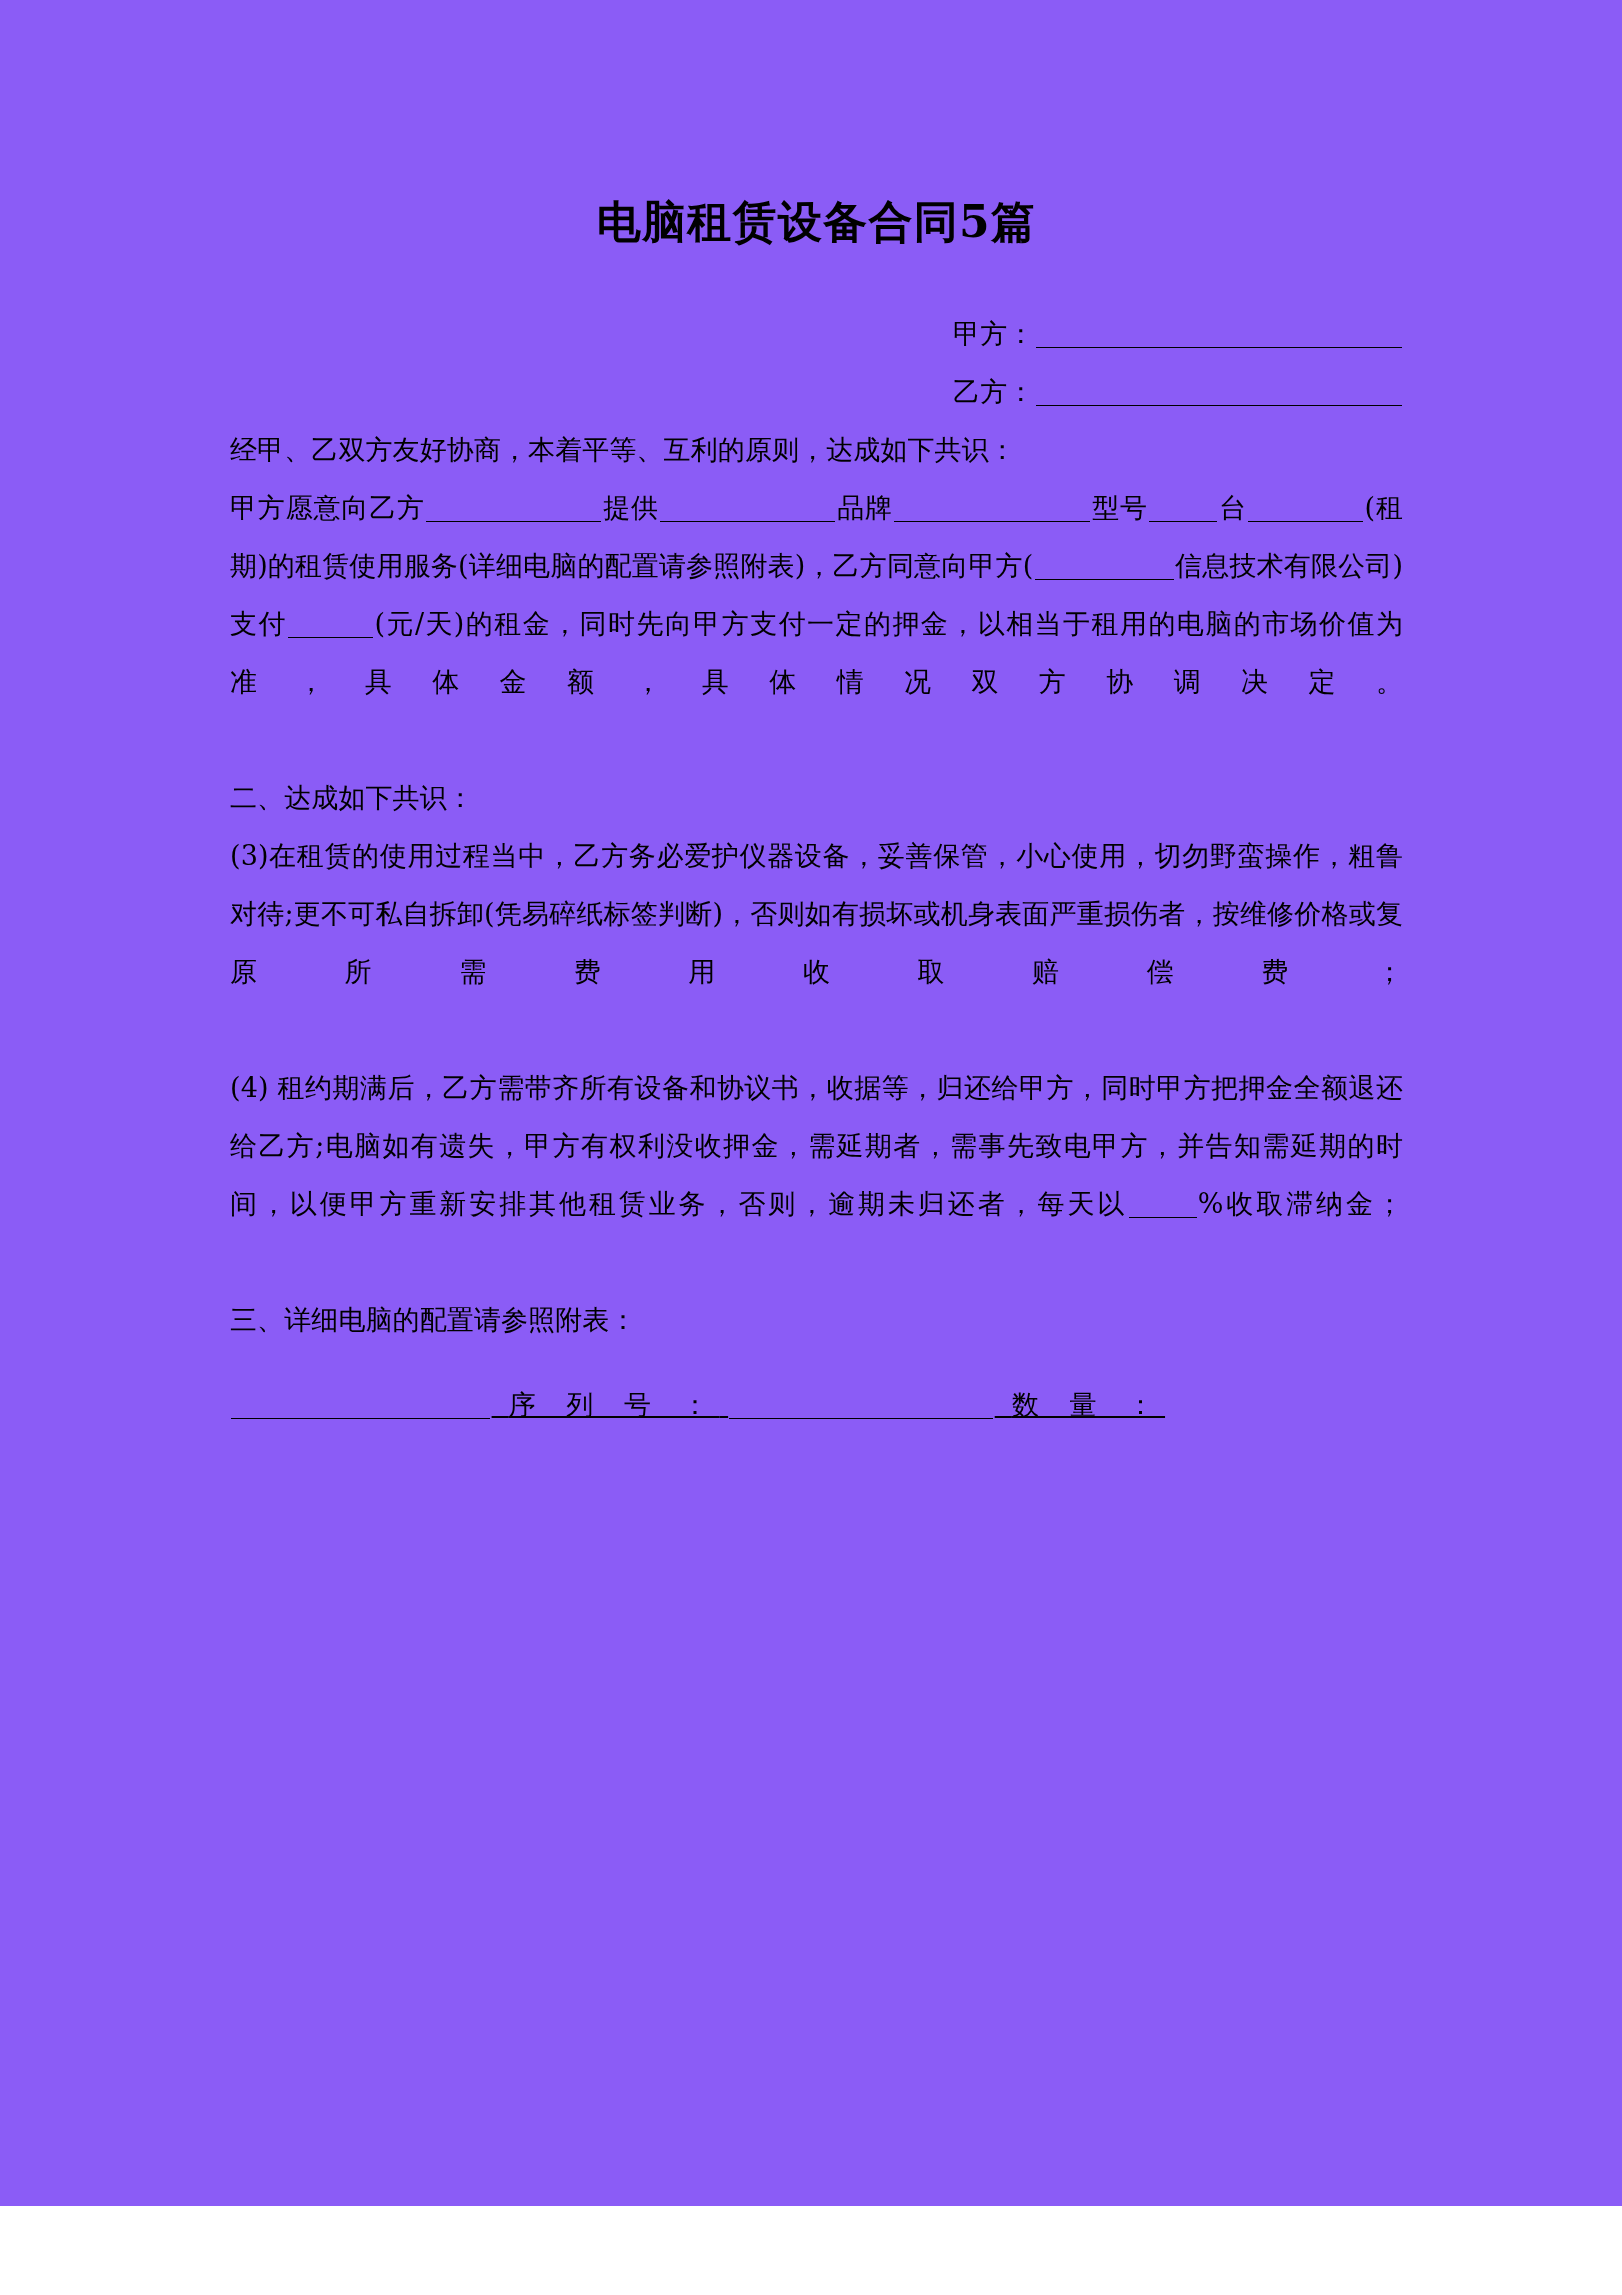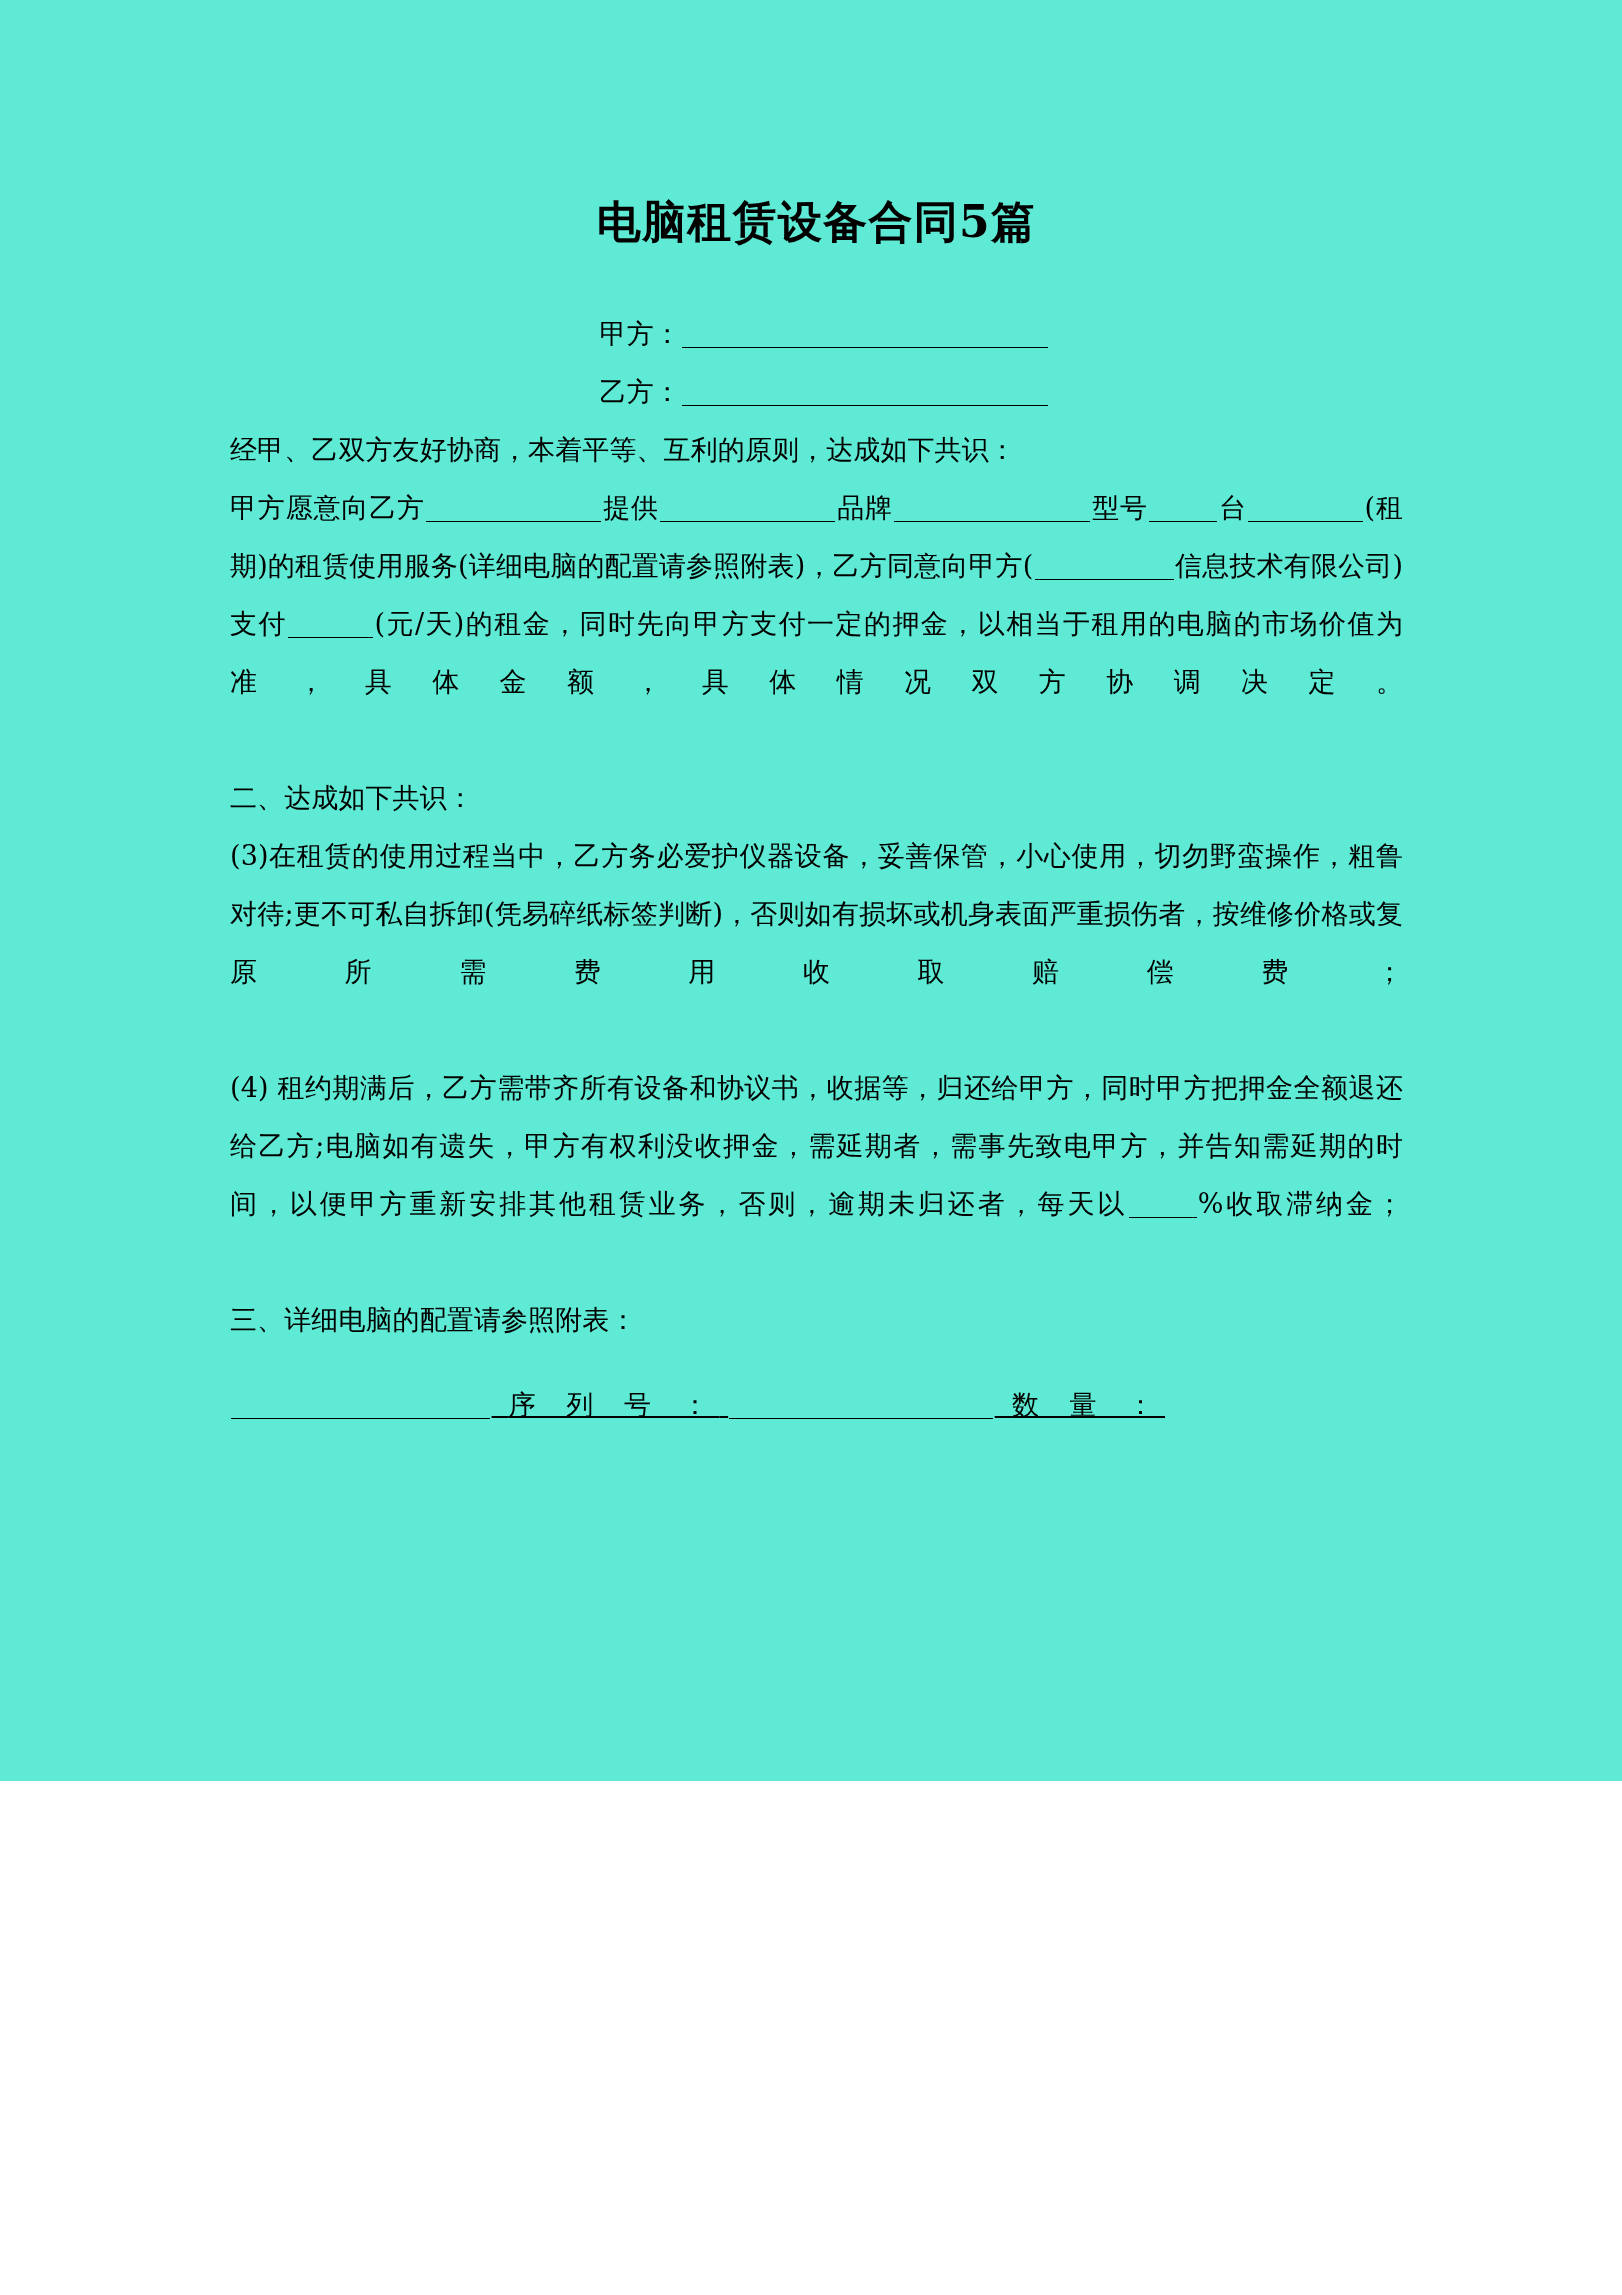--- a/index.html
+++ b/index.html
@@ -11,22 +11,22 @@
     width: 1623px;
     height: 2295px;
     font-family: "DejaVu Serif", "Liberation Serif", serif;
     color: #000000;
     overflow: hidden;
   }
 
   .page {
     position: relative;
     width: 1623px;
-    height: 1781px;
-    background: #5eead4;
+    height: 2206px;
+    background: #8b5cf6;
     box-sizing: border-box;
   }
 
   .content {
     position: absolute;
     left: 230px;
     top: 0;
     width: 1173px;
   }
 
@@ -59,21 +59,21 @@
   .para.justify {
     text-align: justify;
   }
   .para.justify::after {
     content: "";
     display: inline-block;
     width: 100%;
   }
 
   .para.nowrap-line {
-    text-align: center;
+    text-align: right;
     white-space: nowrap;
     margin-left: 16px;
   }
 
   
   .blank {
     display: inline-block;
     border-bottom: 1.6px solid #000;
     height: 27px;
     vertical-align: -5.2px;

